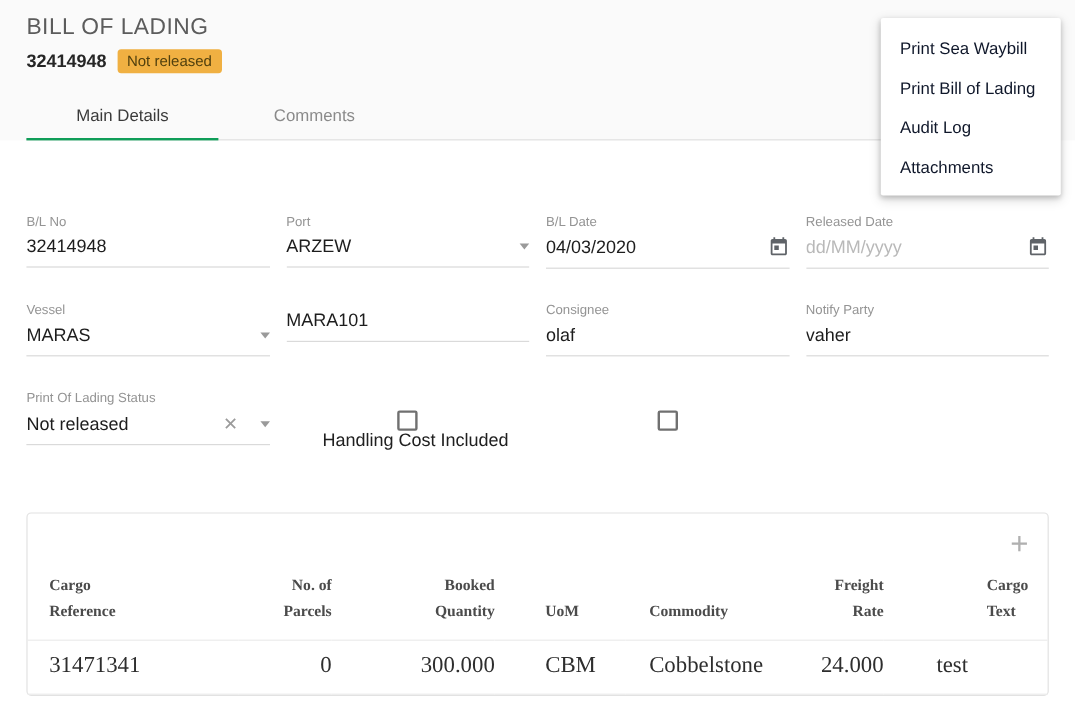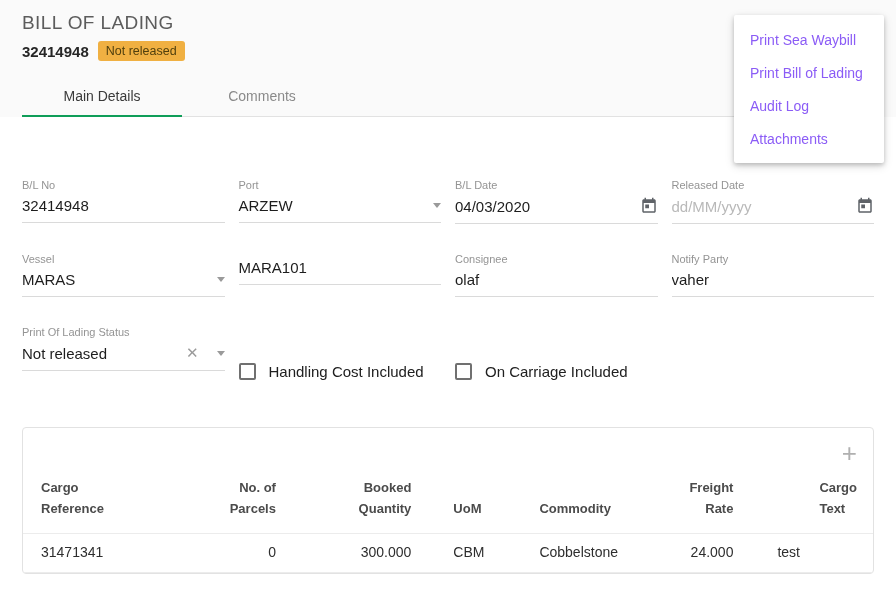--- a/index.html
+++ b/index.html
@@ -23,44 +23,44 @@
   .field{margin-bottom:29px;}
   .field-label{font-size:11px;color:#949494;}
   .field-control{display:flex;align-items:center;border-bottom:1px solid #dadada;padding:6px 0 8px;min-height:30px;}
   .field-value{flex:1;font-size:15px;color:#1d1d1d;}
   input.field-value{border:none;outline:none;background:transparent;font-family:inherit;padding:0;width:100%;}
   input.field-value::placeholder{color:#b9b9b9;}
   .caret{width:0;height:0;border-left:4.5px solid transparent;border-right:4.5px solid transparent;border-top:5px solid #9a9a9a;margin-left:6px;flex:none;}
   .icon-btn{background:none;border:none;padding:0;cursor:pointer;display:flex;align-items:center;}
   .cal-icon{width:18px;height:18px;fill:#5f6368;}
   .clear-x{font-size:15px;color:#9b9b9b;margin-right:12px;cursor:pointer;background:none;border:none;font-family:inherit;}
-  .check-row{display:flex;align-items:center;padding-top:16px;cursor:pointer;}
+  .check-row{display:flex;align-items:center;padding-top:16px;cursor:pointer;flex-direction:column;}
   .checkbox{width:17px;height:17px;border:2px solid #707070;border-radius:2px;flex:none;background:#fff;}
   .check-label{margin-left:13px;font-size:15px;color:#202020;white-space:nowrap;}
 
   .card{margin:26px 22px 0;border:1px solid #e2e2e2;border-radius:4px;background:#fff;}
   .card-toolbar{height:50px;display:flex;align-items:center;justify-content:flex-end;padding-right:16px;}
   .plus{font-size:26px;color:#b0b0b0;font-weight:300;line-height:1;background:none;border:none;cursor:pointer;font-family:inherit;}
-  table{width:100%;border-collapse:collapse;}
+  table{width:100%;border-collapse:collapse;font-family:Liberation Serif, serif;}
   th{font-size:13px;font-weight:600;color:#4b4b4b;vertical-align:bottom;padding:0 0 13px;line-height:1.6;border-bottom:1px solid #ececec;}
   th span{display:inline-block;}
-  td{font-size:14px;color:#2e2e2e;padding:10px 0 12px;border-bottom:1px solid #ececec;}
+  td{font-size:19px;color:#2e2e2e;padding:10px 0 12px;border-bottom:1px solid #ececec;}
   .col-ref{width:180px;text-align:left;padding-left:18px;}
   .col-parcels{width:80px;text-align:right;}
   .col-qty{width:140px;text-align:right;}
   .col-uom{width:110px;text-align:left;padding-left:42px;}
   .col-commodity{width:140px;text-align:left;padding-left:20px;}
   .col-rate{width:78px;text-align:right;}
   .col-text{text-align:left;padding-left:44px;padding-right:16px;}
   .w-ref{max-width:66px;} .w-parcels{max-width:48px;} .w-qty{max-width:60px;}
   .w-rate{max-width:48px;} .w-text{max-width:44px;margin-left:42px;}
 
   .menu{position:absolute;top:15px;right:12px;width:150px;background:#fff;border-radius:2px;
         box-shadow:0 2px 4px rgba(0,0,0,.18),0 3px 10px rgba(0,0,0,.15);padding:8px 0;z-index:5;}
-  .menu-item{height:33px;display:flex;align-items:center;padding:0 16px;font-size:14px;color:#8b5cf6;cursor:pointer;white-space:nowrap;}
+  .menu-item{height:33px;display:flex;align-items:center;padding:0 16px;font-size:14px;color:#0f172a;cursor:pointer;white-space:nowrap;}
 </style>
 </head>
 <body>
 
 <header class="page-header">
   <div class="eyebrow">BILL OF LADING</div>
   <div class="number-row">
     <span class="bl-number">32414948</span>
     <span class="badge">Not released</span>
   </div>
@@ -145,21 +145,20 @@
         <button class="clear-x">✕</button>
         <span class="caret"></span>
       </div>
     </div>
     <div class="check-row">
       <span class="checkbox"></span>
       <span class="check-label">Handling Cost Included</span>
     </div>
     <div class="check-row">
       <span class="checkbox"></span>
-      <span class="check-label">On Carriage Included</span>
     </div>
     <div></div>
   </div>
 </main>
 
 <section class="card">
   <div class="card-toolbar">
     <button class="plus">+</button>
   </div>
   <table>

